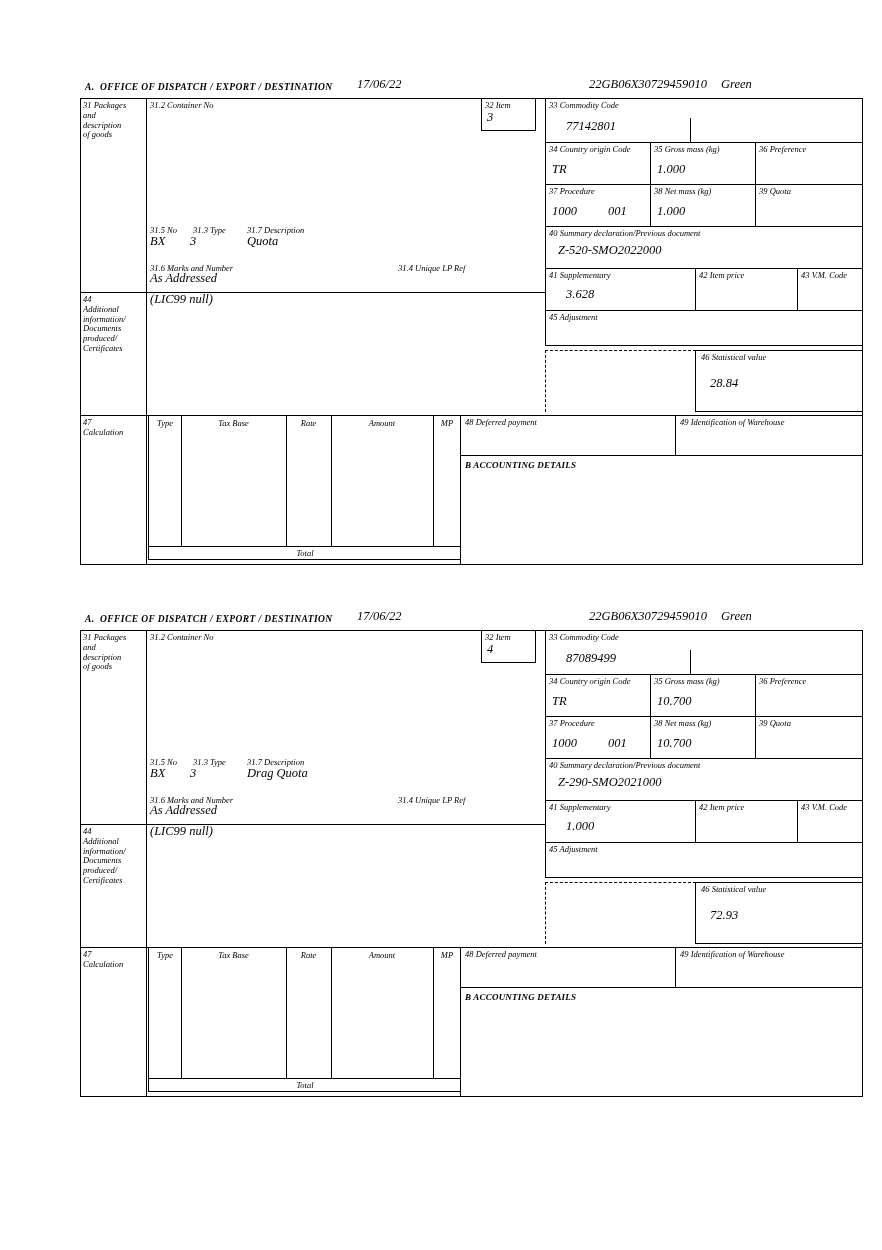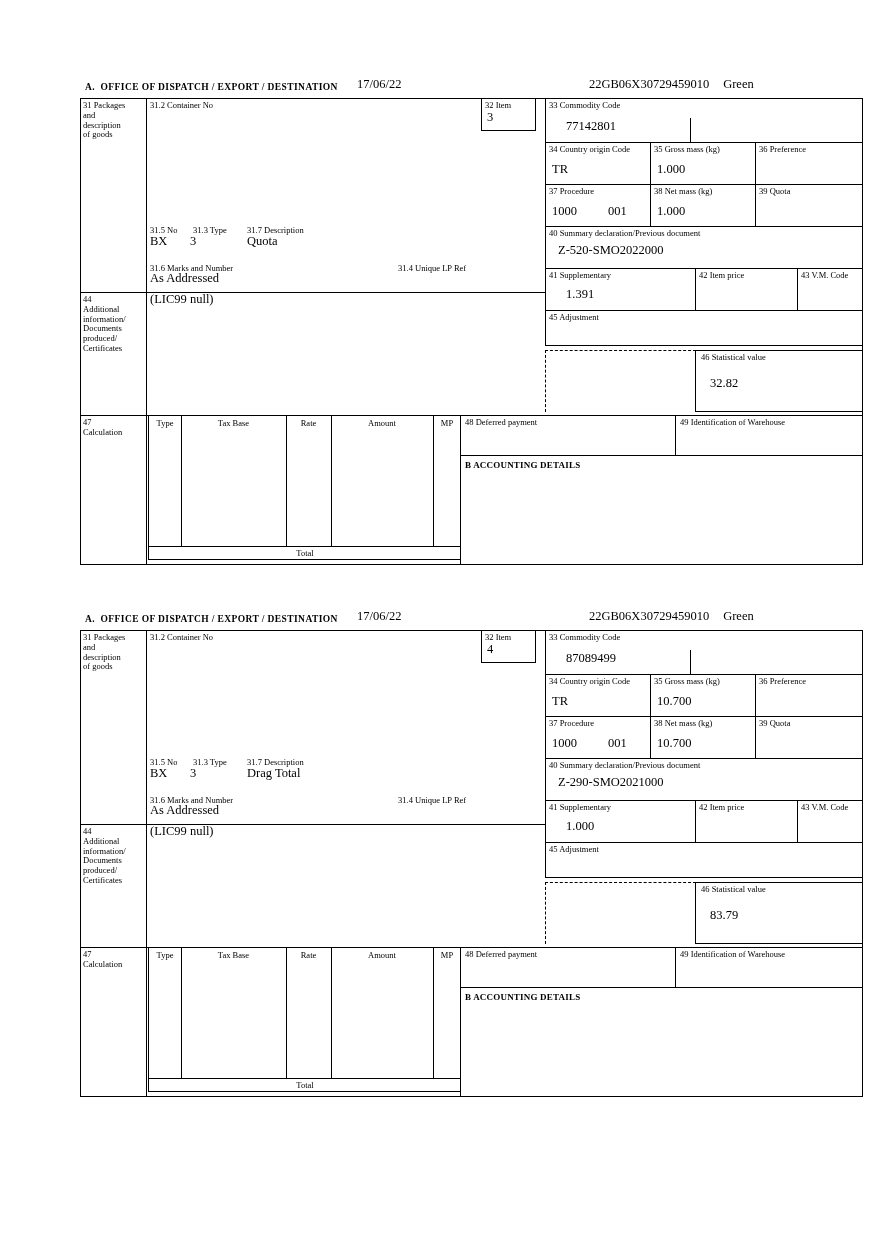--- a/index.html
+++ b/index.html
@@ -1,18 +1,18 @@
 <!DOCTYPE html>
 <html><head>
 <meta charset="utf-8">
 <style>
   html,body{margin:0;padding:0;background:#fff;}
   .page{position:relative;width:882px;height:1250px;background:#fff;overflow:hidden;
         font-family:"Liberation Serif","DejaVu Serif",serif;color:#000;}
-  .form-block{position:absolute;left:0;width:882px;height:490px;}
+  .form-block{position:absolute;left:0;width:882px;height:490px;font-style:italic;}
   .form-block *{box-sizing:border-box;}
   .abs{position:absolute;}
   .lab{position:absolute;font-size:8.5px;line-height:1.15;color:#000;white-space:pre-line;}
   .val{position:absolute;font-size:12.5px;line-height:1.1;color:#000;white-space:pre;}
   .hd{position:absolute;font-size:9.5px;font-weight:bold;letter-spacing:.4px;white-space:pre;color:#000;}
   .hl{position:absolute;height:1px;background:#000;}
   .vl{position:absolute;width:1px;background:#000;}
   .bx{position:absolute;border:1px solid #000;}
   .bx > .lab{left:3px;top:2px;}
   .dash-t{border-top:1px dashed #000;}
@@ -90,35 +90,35 @@
   </div>
   <div class="bx" style="left:755px;top:104px;width:108px;height:43px;">
     <span class="lab">39 Quota</span>
   </div>
   <div class="bx" style="left:545px;top:146px;width:318px;height:43px;">
     <span class="lab">40 Summary declaration/Previous document</span>
     <span class="val" style="left:12px;top:17px;">Z-520-SMO2022000</span>
   </div>
   <div class="bx" style="left:545px;top:188px;width:151px;height:43px;">
     <span class="lab">41 Supplementary</span>
-    <span class="val" style="left:20px;top:19px;">1.391</span>
+    <span class="val" style="left:20px;top:19px;">3.628</span>
   </div>
   <div class="bx" style="left:695px;top:188px;width:103px;height:43px;">
     <span class="lab">42 Item price</span>
   </div>
   <div class="bx" style="left:797px;top:188px;width:66px;height:43px;">
     <span class="lab">43 V.M. Code</span>
   </div>
   <div class="bx" style="left:545px;top:230px;width:318px;height:36px;">
     <span class="lab">45 Adjustment</span>
   </div>
   <div class="abs dash-t dash-l" style="left:545px;top:270px;width:151px;height:62px;"></div>
   <div class="bx" style="left:695px;top:270px;width:168px;height:62px;">
     <span class="lab" style="left:5px;">46 Statistical value</span>
-    <span class="val" style="left:14px;top:26px;">32.82</span>
+    <span class="val" style="left:14px;top:26px;">28.84</span>
   </div>
 
   <div class="bx" style="left:148px;top:335px;width:313px;height:145px;">
     <div class="vl" style="left:32px;top:0;height:130px;"></div>
     <div class="vl" style="left:137px;top:0;height:130px;"></div>
     <div class="vl" style="left:182px;top:0;height:130px;"></div>
     <div class="vl" style="left:284px;top:0;height:130px;"></div>
     <div class="hl" style="left:0;top:130px;width:312px;"></div>
     <span class="lab ctr" style="left:0;top:3px;width:32px;">Type</span>
     <span class="lab ctr" style="left:32px;top:3px;width:105px;">Tax Base</span>
@@ -166,21 +166,21 @@
   <span class="lab" style="left:150px;top:21px;">31.2 Container No</span>
   <div class="bx" style="left:481px;top:18px;width:55px;height:33px;">
     <span class="lab">32 Item</span>
     <span class="val" style="left:5px;top:12px;">4</span>
   </div>
   <span class="lab" style="left:150px;top:146px;">31.5 No</span>
   <span class="lab" style="left:193px;top:146px;">31.3 Type</span>
   <span class="lab" style="left:247px;top:146px;">31.7 Description</span>
   <span class="val" style="left:150px;top:155px;">BX</span>
   <span class="val" style="left:190px;top:155px;">3</span>
-  <span class="val" style="left:247px;top:155px;">Drag Total</span>
+  <span class="val" style="left:247px;top:155px;">Drag Quota</span>
   <span class="lab" style="left:150px;top:184px;">31.6 Marks and Number</span>
   <span class="lab" style="left:398px;top:184px;">31.4 Unique LP Ref</span>
   <span class="val" style="left:150px;top:192px;">As Addressed</span>
   <span class="val" style="left:150px;top:213px;">(LIC99 null)</span>
 
   <div class="bx" style="left:545px;top:18px;width:318px;height:45px;">
     <span class="lab">33 Commodity Code</span>
     <span class="val" style="left:20px;top:21px;">87089499</span>
     <div class="vl" style="left:144px;top:19px;height:24px;"></div>
   </div>
@@ -220,21 +220,21 @@
   </div>
   <div class="bx" style="left:797px;top:188px;width:66px;height:43px;">
     <span class="lab">43 V.M. Code</span>
   </div>
   <div class="bx" style="left:545px;top:230px;width:318px;height:36px;">
     <span class="lab">45 Adjustment</span>
   </div>
   <div class="abs dash-t dash-l" style="left:545px;top:270px;width:151px;height:62px;"></div>
   <div class="bx" style="left:695px;top:270px;width:168px;height:62px;">
     <span class="lab" style="left:5px;">46 Statistical value</span>
-    <span class="val" style="left:14px;top:26px;">83.79</span>
+    <span class="val" style="left:14px;top:26px;">72.93</span>
   </div>
 
   <div class="bx" style="left:148px;top:335px;width:313px;height:145px;">
     <div class="vl" style="left:32px;top:0;height:130px;"></div>
     <div class="vl" style="left:137px;top:0;height:130px;"></div>
     <div class="vl" style="left:182px;top:0;height:130px;"></div>
     <div class="vl" style="left:284px;top:0;height:130px;"></div>
     <div class="hl" style="left:0;top:130px;width:312px;"></div>
     <span class="lab ctr" style="left:0;top:3px;width:32px;">Type</span>
     <span class="lab ctr" style="left:32px;top:3px;width:105px;">Tax Base</span>

